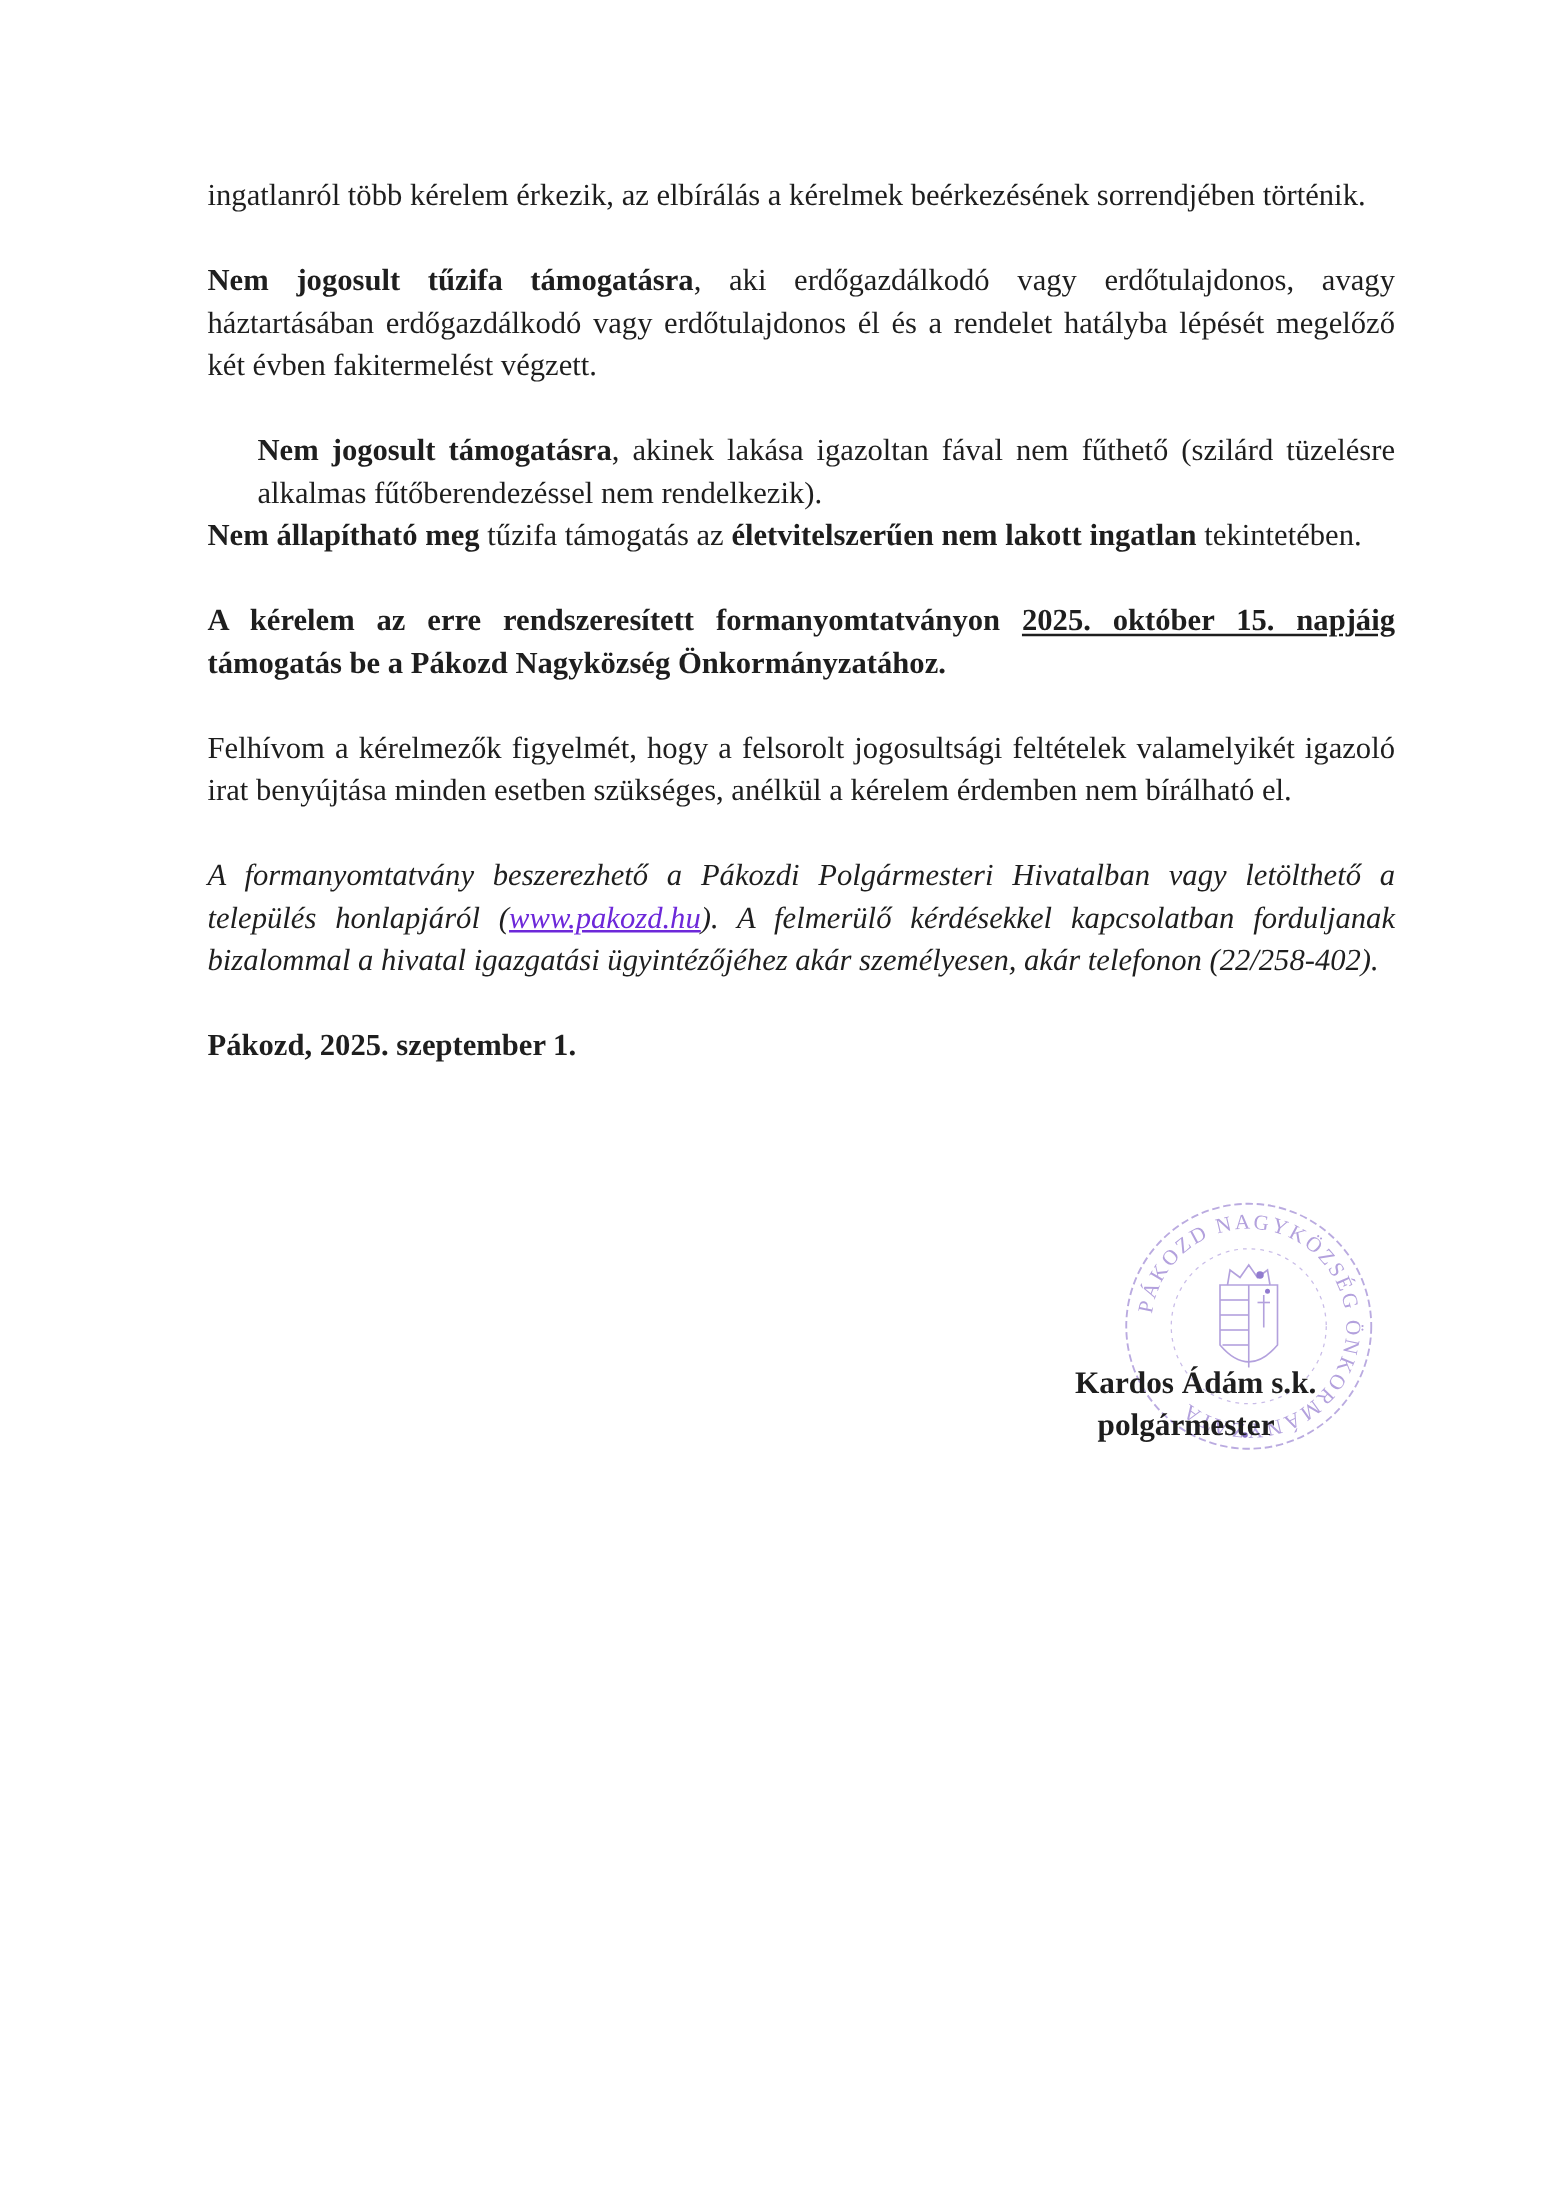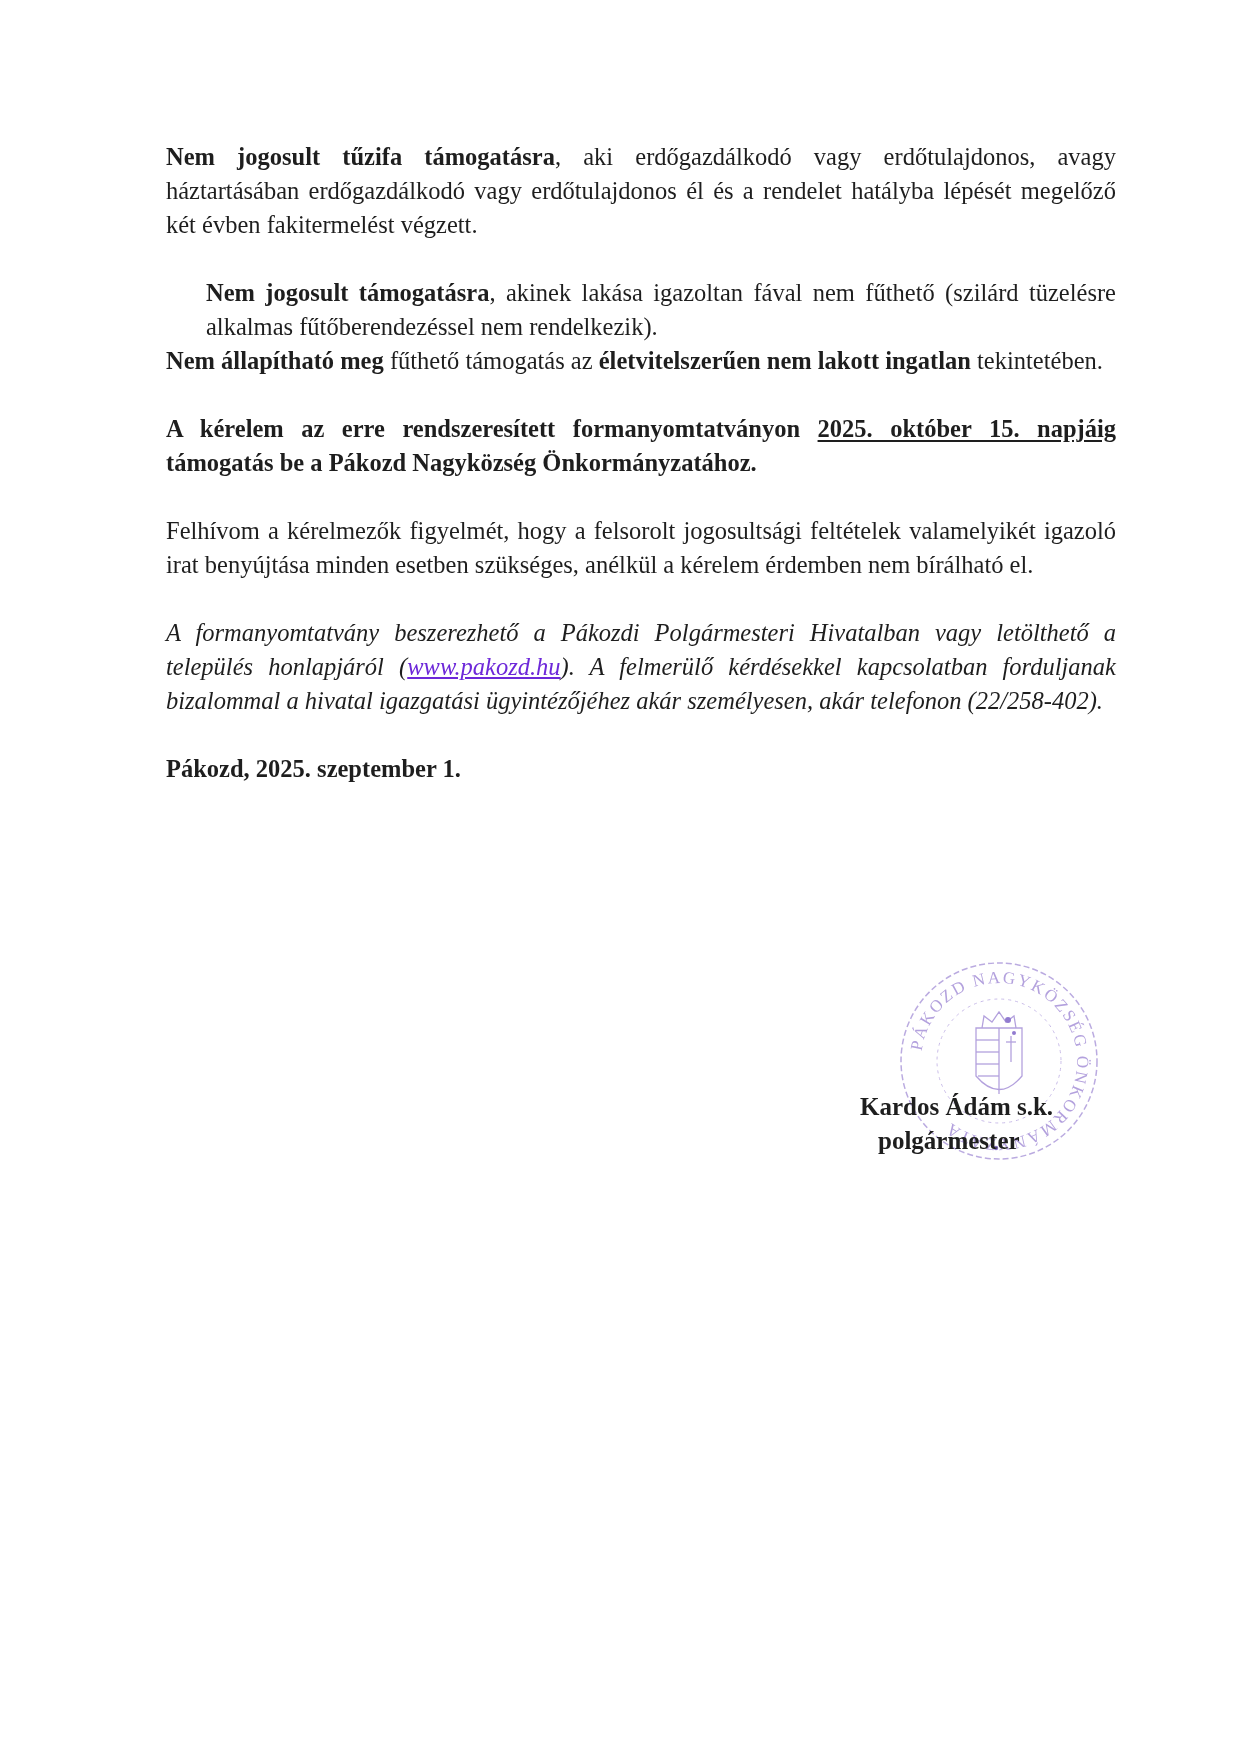--- a/index.html
+++ b/index.html
@@ -62,32 +62,35 @@
       height: 206px;
       z-index: 1;
       opacity: 0.75;
     }
   </style>
 </head>
 <body>
 
 <div class="page">
 
+  <p>
+    <span>ingatlanról több kérelem érkezik, az elbírálás a kérelmek beérkezésének sorrendjében történik.</span>
+  </p>
 
   <p>
     <b>Nem jogosult tűzifa támogatásra</b><span>, aki erdőgazdálkodó vagy erdőtulajdonos, avagy háztartásában erdőgazdálkodó vagy erdőtulajdonos él és a rendelet hatályba lépését megelőző két évben fakitermelést végzett.</span>
   </p>
 
   <p class="tight">
     <b>Nem jogosult támogatásra</b><span>, akinek lakása igazoltan fával nem fűthető (szilárd tüzelésre alkalmas fűtőberendezéssel nem rendelkezik).</span>
   </p>
 
 
   <p>
-    <b>Nem állapítható meg</b><span> fűthető támogatás az </span><b>életvitelszerűen nem lakott ingatlan</b><span> tekintetében.</span>
+    <b>Nem állapítható meg</b><span> tűzifa támogatás az </span><b>életvitelszerűen nem lakott ingatlan</b><span> tekintetében.</span>
   </p>
 
   <p>
     <b>A kérelem az erre rendszeresített formanyomtatványon </b><b><u>2025. október 15. napjáig</u></b><b> támogatás be a Pákozd Nagyközség Önkormányzatához.</b>
   </p>
 
   <p>
     <span>Felhívom a kérelmezők figyelmét, hogy a felsorolt jogosultsági feltételek valamelyikét igazoló irat benyújtása minden esetben szükséges, anélkül a kérelem érdemben nem bírálható el.</span>
   </p>
 

